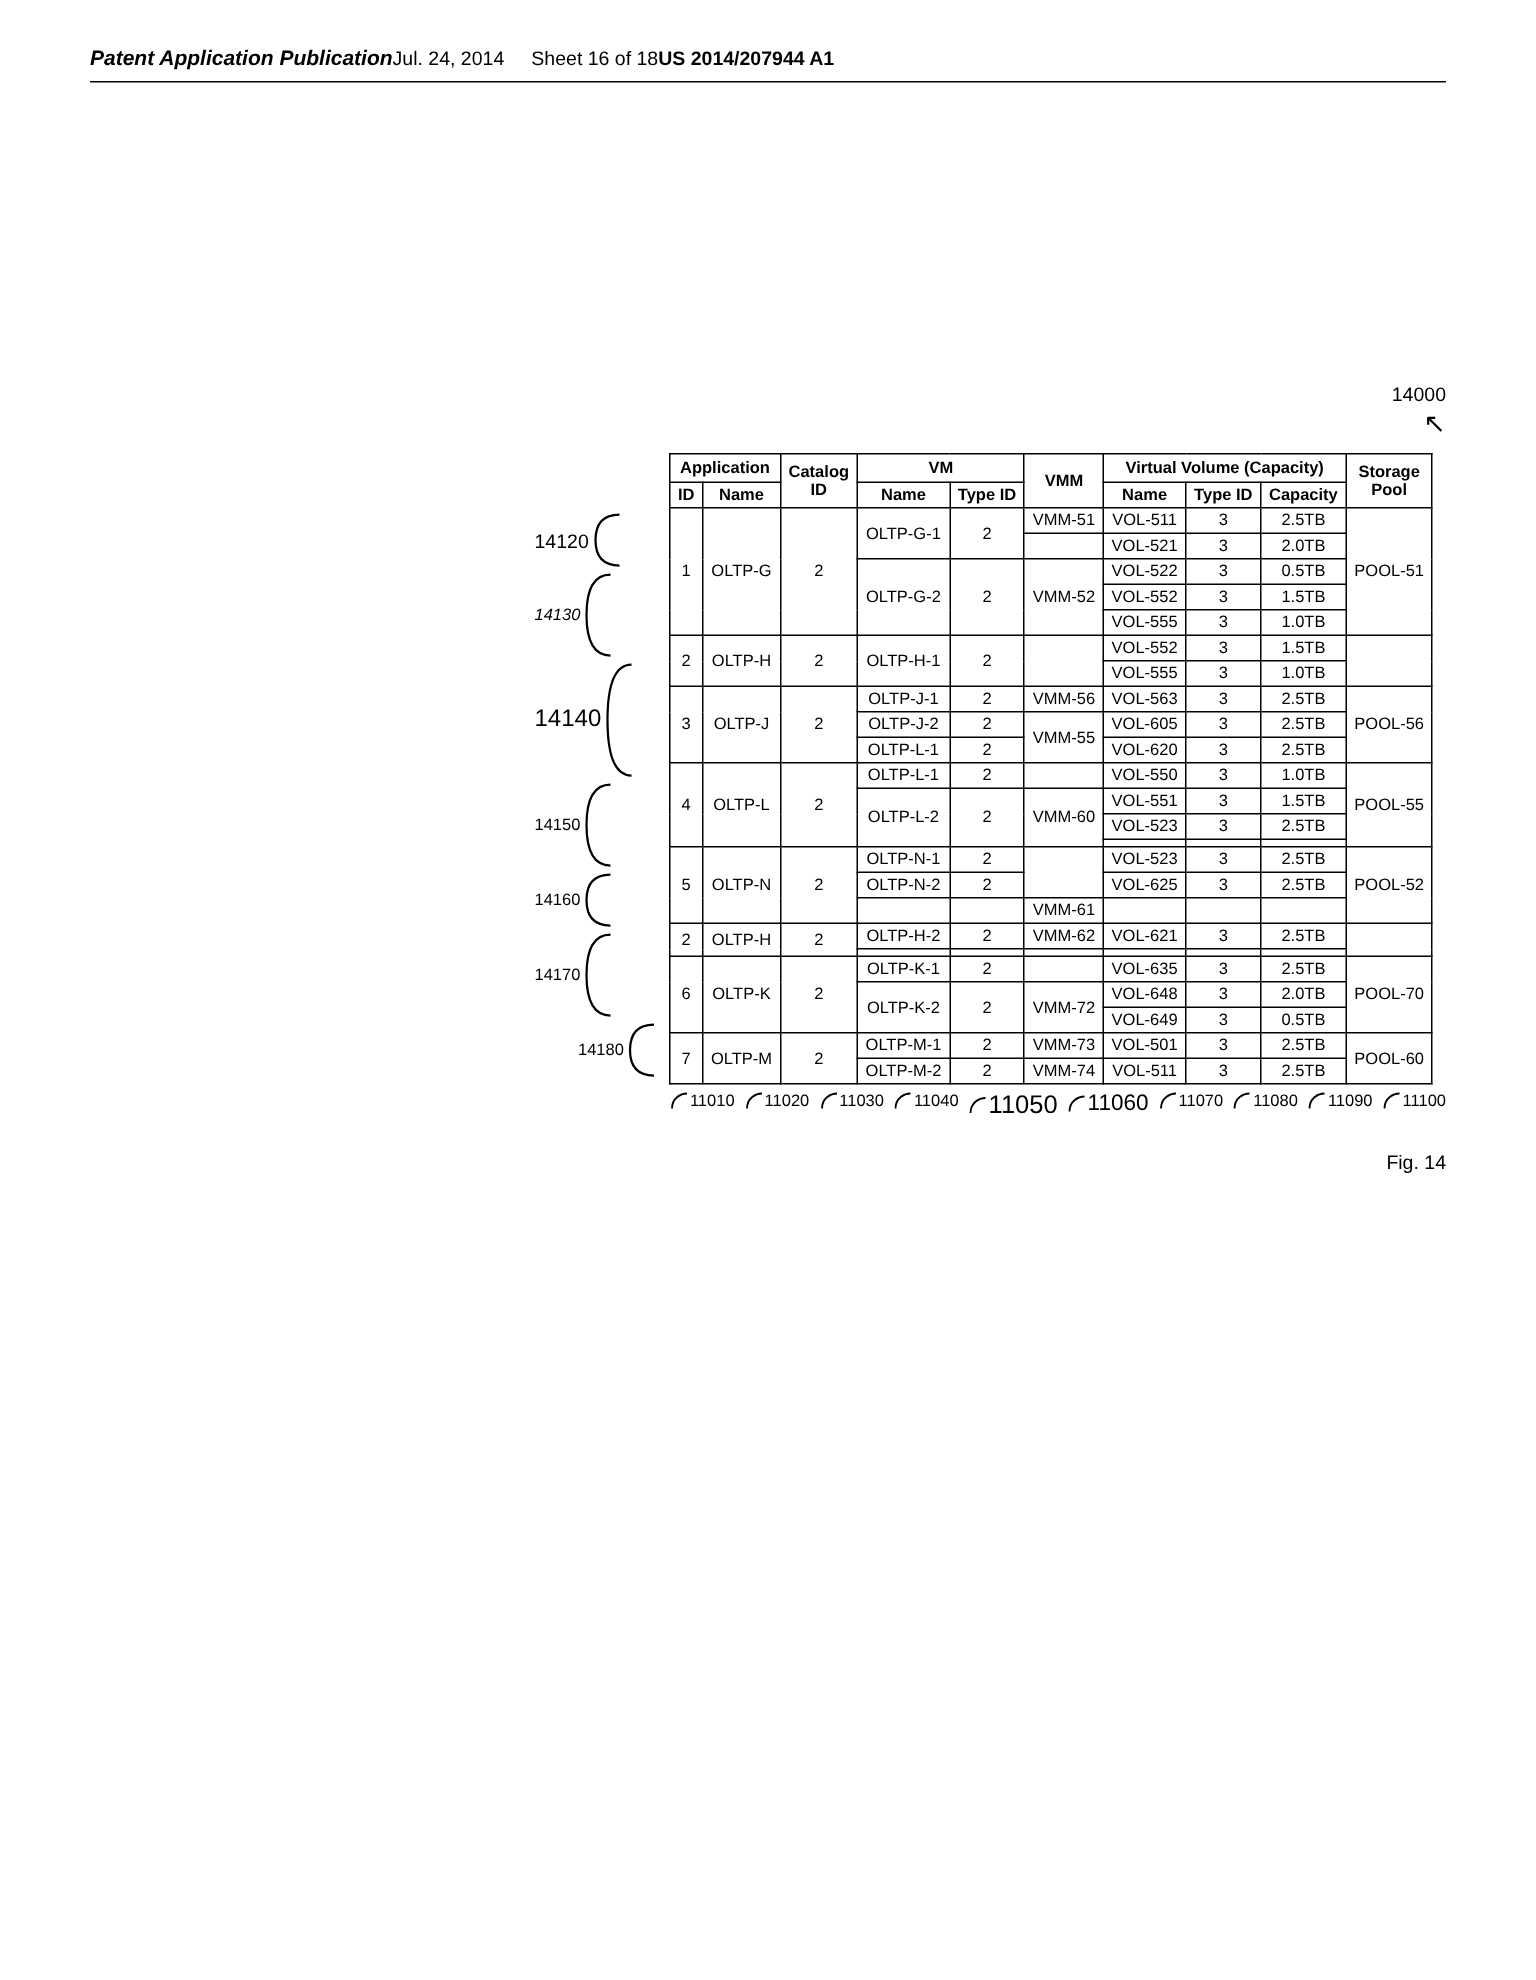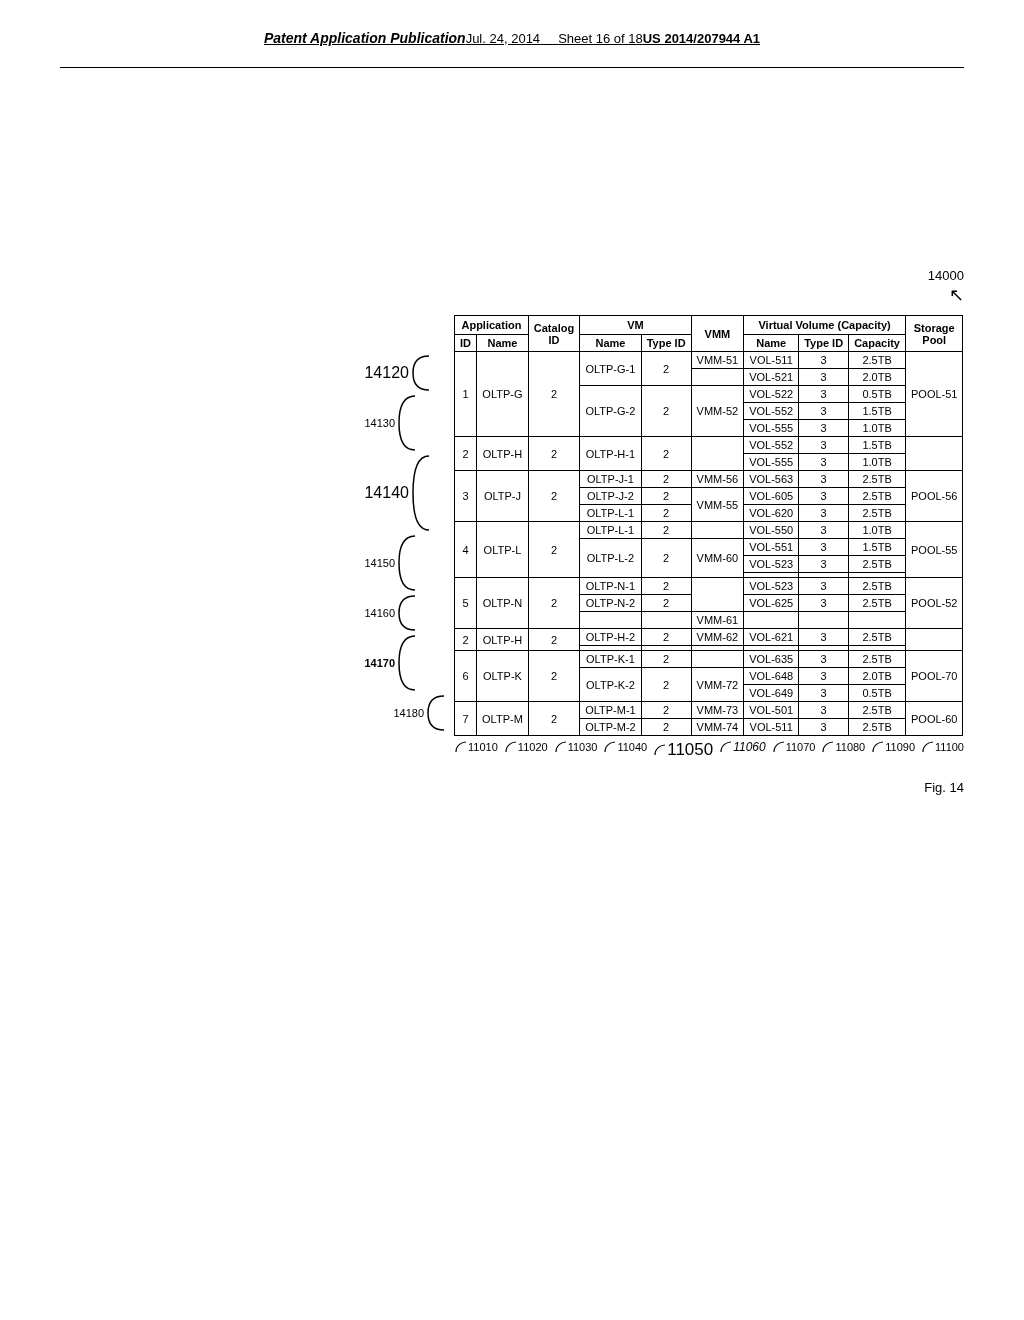--- a/index.html
+++ b/index.html
@@ -13,26 +13,25 @@
     }
     .page {
       width: 1024px;
       min-height: 1320px;
       background: #fff;
       padding: 30px 60px;
       position: relative;
     }
     .header {
       display: flex;
-      justify-content: center;
+      justify-content: flex-start;
       align-items: center;
       border-bottom: 1px solid #000;
-      padding-bottom: 21px;
+      padding-bottom: 8px;
       margin-bottom: 20px;
-      text-decoration: underline;
     }
     .header-left {
       font-size: 14px;
       font-weight: bold;
       font-style: italic;
     }
     .header-center {
       font-size: 13px;
       text-align: center;
     }
@@ -83,29 +82,29 @@
   <div class="figure-area">
 
     <div style="font-size:13px; margin-bottom:2px;">14000</div>
     <div style="font-size:18px; margin-bottom:8px; transform: scaleX(-1) rotate(180deg); display:inline-block;">↙</div>
 
     <div style="display:flex; flex-direction:row; align-items:flex-start; position:relative;">
 
       <div style="display:flex; flex-direction:column; margin-right:6px; margin-top:38px;">
 
 
-        <div style="display:flex; align-items:center; height:40px; font-size:16px;">
+        <div style="display:flex; align-items:center; height:40px; font-size:13px;">
           <span style="margin-right:2px;">14120</span>
           <svg width="22" height="38" viewBox="0 0 22 38">
             <path d="M 18 2 C 5 2 2 10 2 19 C 2 28 5 36 18 36" stroke="#000" stroke-width="1.5" fill="none"></path>
           </svg>
         </div>
 
         <div style="display:flex; align-items:center; height:60px; font-size:11px;">
-          <span style="margin-right:2px;">14130</span>
+          <span style="margin-right:2px;font-style:italic;">14130</span>
           <svg width="22" height="58" viewBox="0 0 22 58">
             <path d="M 18 2 C 5 2 2 15 2 29 C 2 43 5 56 18 56" stroke="#000" stroke-width="1.5" fill="none"></path>
           </svg>
         </div>
 
         <div style="display:flex; align-items:center; height:80px; font-size:16px;">
           <span style="margin-right:2px;">14140</span>
           <svg width="22" height="78" viewBox="0 0 22 78">
             <path d="M 18 2 C 5 2 2 20 2 39 C 2 58 5 76 18 76" stroke="#000" stroke-width="1.5" fill="none"></path>
           </svg>
@@ -119,21 +118,21 @@
         </div>
 
         <div style="display:flex; align-items:center; height:40px; font-size:11px;">
           <span style="margin-right:2px;">14160</span>
           <svg width="22" height="38" viewBox="0 0 22 38">
             <path d="M 18 2 C 5 2 2 10 2 19 C 2 28 5 36 18 36" stroke="#000" stroke-width="1.5" fill="none"></path>
           </svg>
         </div>
 
         <div style="display:flex; align-items:center; height:60px; font-size:11px;">
-          <span style="margin-right:2px;font-weight:bold;">14170</span>
+          <span style="margin-right:2px;">14170</span>
           <svg width="22" height="58" viewBox="0 0 22 58">
             <path d="M 18 2 C 5 2 2 15 2 29 C 2 43 5 56 18 56" stroke="#000" stroke-width="1.5" fill="none"></path>
           </svg>
         </div>
 
         <div style="display:flex; align-items:center; height:40px; font-size:11px;margin-left:29px;">
           <span style="margin-right:2px;">14180</span>
           <svg width="22" height="38" viewBox="0 0 22 38">
             <path d="M 18 2 C 5 2 2 10 2 19 C 2 28 5 36 18 36" stroke="#000" stroke-width="1.5" fill="none"></path>
           </svg>
@@ -403,21 +402,21 @@
           <div style="display:flex; align-items:center; margin-right:6px;">
             <svg width="14" height="14" viewBox="0 0 14 14">
               <path d="M 2 12 C 2 5 8 2 12 2" stroke="#000" stroke-width="1.2" fill="none"></path>
             </svg>
             <span style="font-size:17px;">11050</span>
           </div>
           <div style="display:flex; align-items:center; margin-right:6px;">
             <svg width="14" height="14" viewBox="0 0 14 14">
               <path d="M 2 12 C 2 5 8 2 12 2" stroke="#000" stroke-width="1.2" fill="none"></path>
             </svg>
-            <span style="font-size:12px;font-style:italic;">11060</span>
+            <span style="font-size:15px;">11060</span>
           </div>
           <div style="display:flex; align-items:center; margin-right:6px;">
             <svg width="14" height="14" viewBox="0 0 14 14">
               <path d="M 2 12 C 2 5 8 2 12 2" stroke="#000" stroke-width="1.2" fill="none"></path>
             </svg>
             <span style="font-size:11px;">11070</span>
           </div>
           <div style="display:flex; align-items:center; margin-right:6px;">
             <svg width="14" height="14" viewBox="0 0 14 14">
               <path d="M 2 12 C 2 5 8 2 12 2" stroke="#000" stroke-width="1.2" fill="none"></path>

